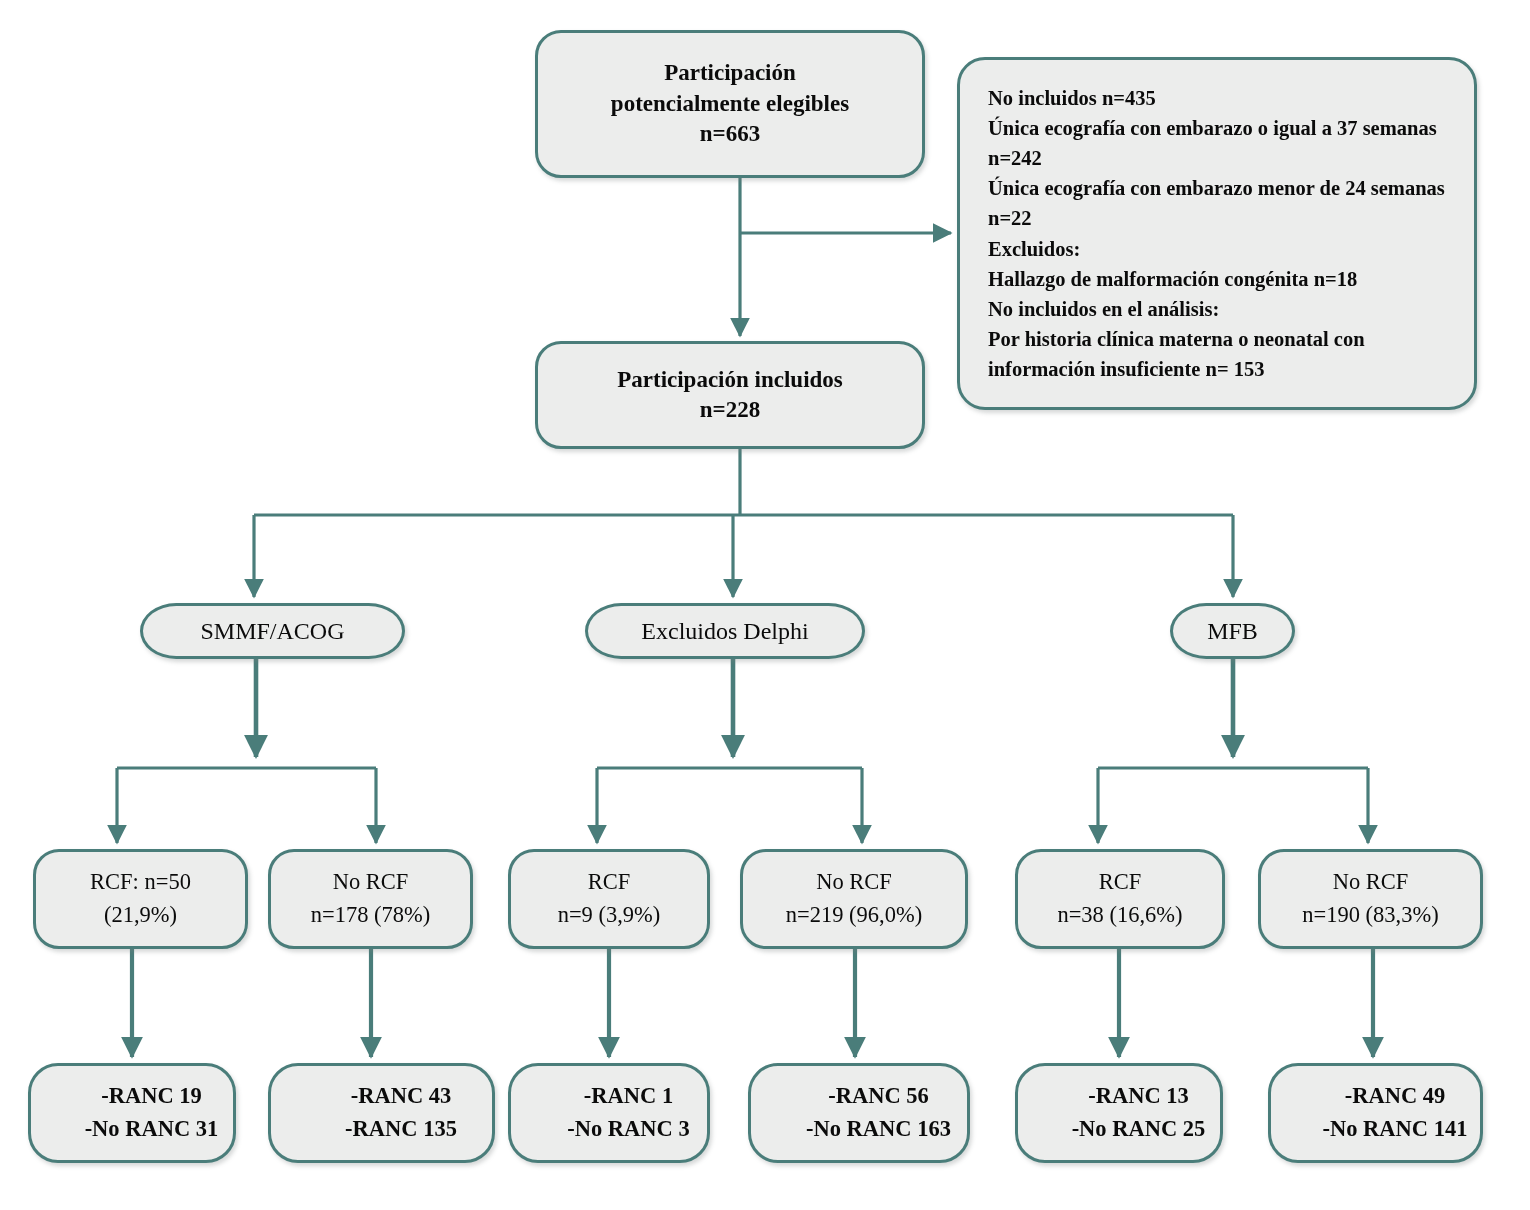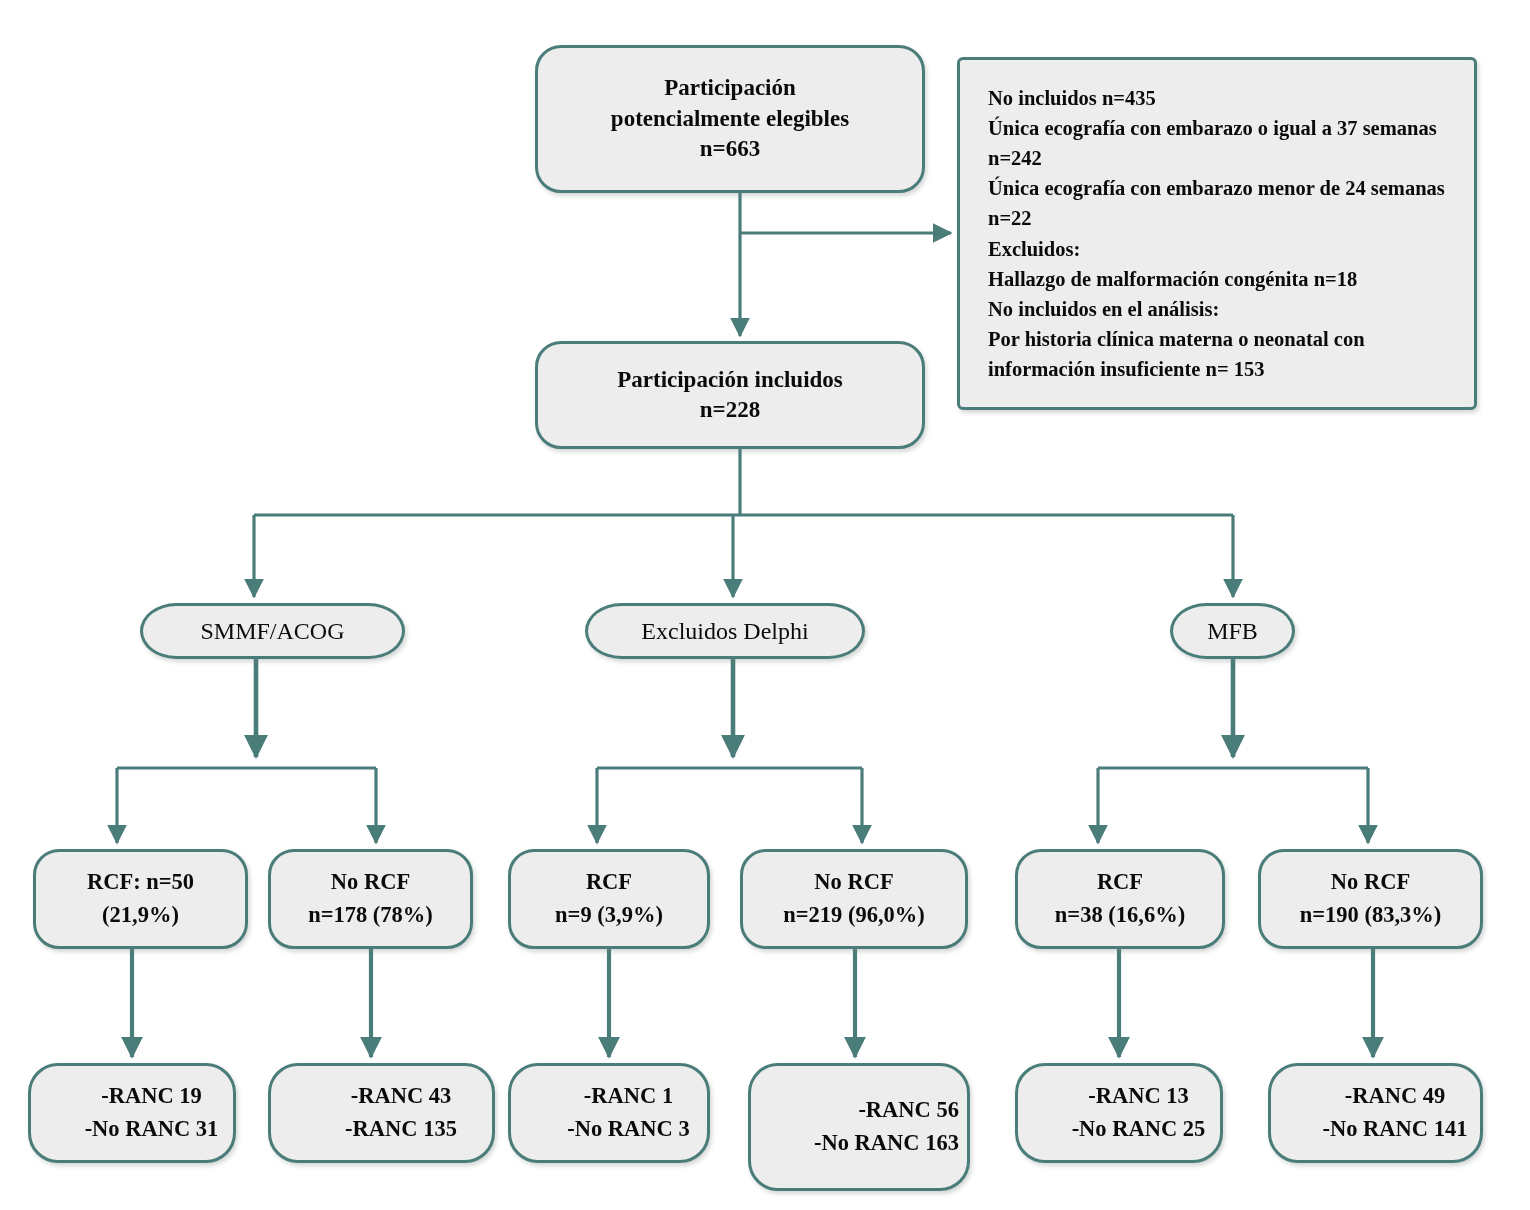--- a/index.html
+++ b/index.html
@@ -49,21 +49,21 @@
 
   
   .n-top {
     border-radius: 26px;
     font-size: 23px;
     font-weight: bold;
     line-height: 1.32;
   }
   
   .n-panel {
-    border-radius: 6px;
+    border-radius: 28px;
     font-size: 20.5px;
     font-weight: bold;
     line-height: 1.47;
     justify-content: flex-start;
     text-align: left;
     padding: 14px 16px 14px 20px;
   }
   .n-panel .ln {
     white-space: normal;
   }
@@ -71,21 +71,21 @@
   .n-method {
     border-radius: 44px / 34px;
     font-size: 24px;
     font-weight: normal;
     line-height: 1.2;
   }
   
   .n-rcf {
     border-radius: 26px;
     font-size: 22.5px;
-    font-weight: bold;
+    font-weight: normal;
     line-height: 1.45;
   }
   
   .n-ranc {
     border-radius: 30px;
     font-size: 22.5px;
     font-weight: bold;
     line-height: 1.45;
     padding-left: 39px;
   }
@@ -144,21 +144,21 @@
     <g fill="none" stroke="#4a7d7a" stroke-width="4.2" stroke-linecap="butt">
       <path d="M 132 949 L 132 1057" marker-end="url(#arwThick)"></path>
       <path d="M 371 949 L 371 1057" marker-end="url(#arwThick)"></path>
       <path d="M 609 949 L 609 1057" marker-end="url(#arwThick)"></path>
       <path d="M 855 949 L 855 1057" marker-end="url(#arwThick)"></path>
       <path d="M 1119 949 L 1119 1057" marker-end="url(#arwThick)"></path>
       <path d="M 1373 949 L 1373 1057" marker-end="url(#arwThick)"></path>
     </g>
   </svg>
 
-  <div class="node n-top" style="left: 535px; top: 45px; width: 390px; height: 148px;">
+  <div class="node n-top" style="left: 535px; top: 30px; width: 390px; height: 148px;">
     <div class="lines">
         <span class="ln">Participación</span>
         <span class="ln">potencialmente elegibles</span>
         <span class="ln">n=663</span>
       </div>
   </div>
 
   <div class="node n-panel" style="left: 957px; top: 57px; width: 520px; height: 353px;">
     <div class="lines">
         <span class="ln">No incluidos n=435</span>
@@ -242,21 +242,21 @@
         <span class="ln">-RANC 43</span>
         <span class="ln">-RANC 135</span>
       </div>
   </div>
   <div class="node n-ranc" style="left: 508px; top: 1063px; width: 202px; height: 100px;">
     <div class="lines">
         <span class="ln">-RANC 1</span>
         <span class="ln">-No RANC 3</span>
       </div>
   </div>
-  <div class="node n-ranc" style="left: 748px; top: 1063px; width: 222px; height: 128px; text-align: right;">
+  <div class="node n-ranc" style="left: 748px; top: 1063px; width: 222px; height: 100px;">
     <div class="lines">
         <span class="ln">-RANC 56</span>
         <span class="ln">-No RANC 163</span>
       </div>
   </div>
   <div class="node n-ranc" style="left: 1015px; top: 1063px; width: 208px; height: 100px;">
     <div class="lines">
         <span class="ln">-RANC 13</span>
         <span class="ln">-No RANC 25</span>
       </div>

